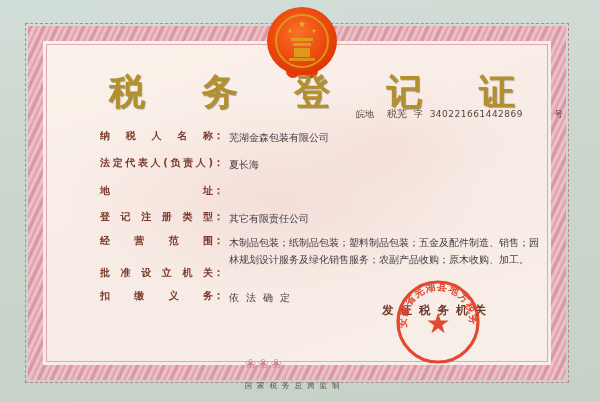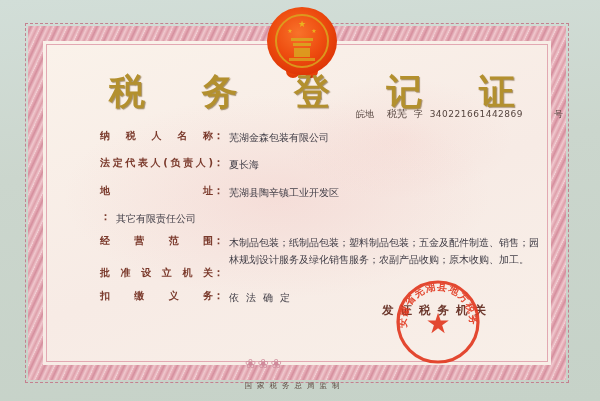--- a/index.html
+++ b/index.html
@@ -118,23 +118,23 @@
     <span class="val">芜湖金森包装有限公司</span>
   </div>
   <div class="row r2">
     <span class="lbl">法定代表人(负责人)</span>
       <span class="colon">：</span>
     <span class="val">夏长海</span>
   </div>
   <div class="row r3">
     <span class="lbl">地址</span>
       <span class="colon">：</span>
-    <span class="val">芜湖县陶辛镇工业开发区</span>
   </div>
   <div class="row r4">
+    <span class="lbl">登记注册类型</span>
       <span class="colon">：</span>
     <span class="val">其它有限责任公司</span>
   </div>
   <div class="row r5">
     <span class="lbl">经营范围</span>
       <span class="colon">：</span>
     <span class="val">木制品包装；纸制品包装；塑料制品包装；五金及配件制造、销售；园林规划设计服务及绿化销售服务；农副产品收购；原木收购、加工。</span>
   </div>
   <div class="row r6">
     <span class="lbl">批准设立机关</span>

